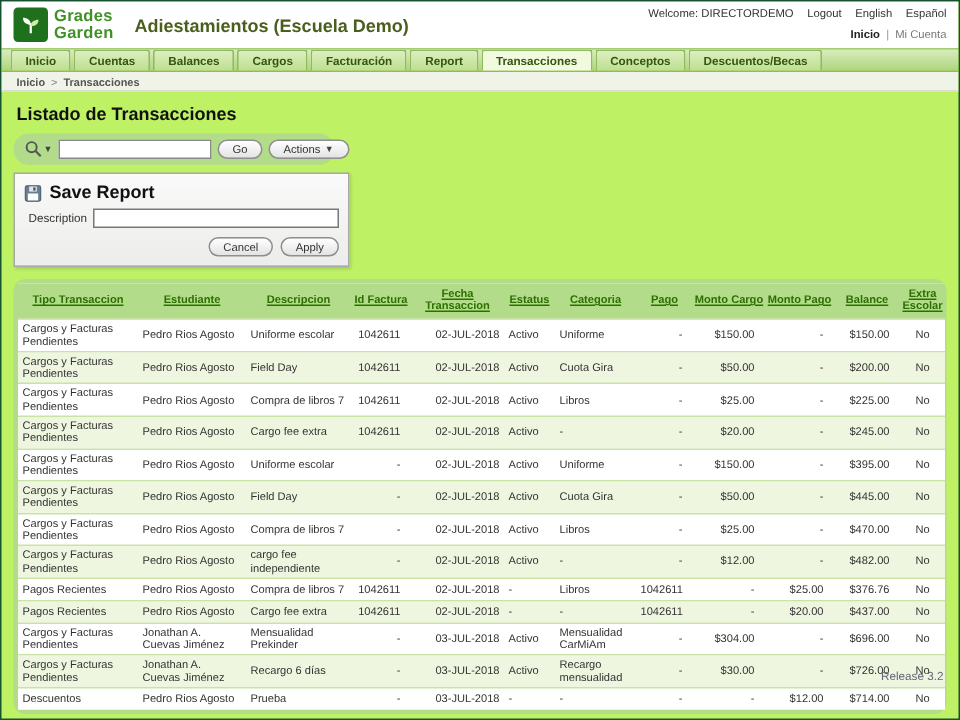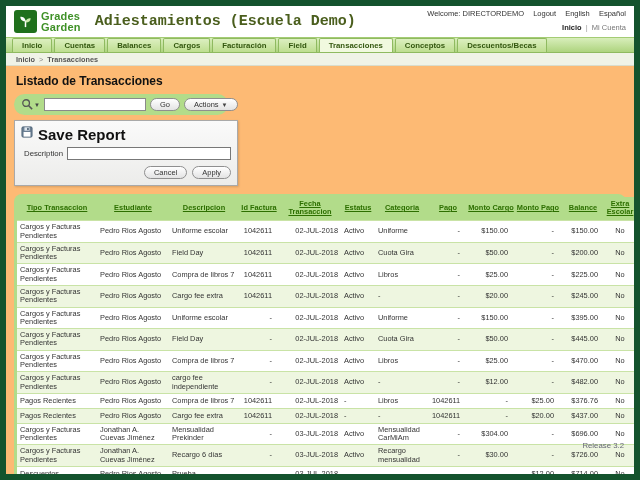--- a/index.html
+++ b/index.html
@@ -1,28 +1,28 @@
 <!DOCTYPE html>
 <html><head>
 <meta charset="utf-8">
 <style>
   * { margin:0; padding:0; box-sizing:border-box; }
   html,body { background:#e9e9e9; }
   body { font-family:"Liberation Sans", sans-serif; }
   .screen {
-    width:640px; height:480px; background:#fdba74; position:relative;
-    overflow:hidden; border:6px solid #14532d; margin:0 auto;
+    width:640px; height:480px; background:#bef264; position:relative;
+    overflow:hidden; border:1px solid #14532d; margin:0 auto;
   }
 
   
   .topbar { height:31px; background:#fff; display:flex; align-items:center; padding:0 8px; position:relative; }
   .logo { display:flex; align-items:center; gap:4px; }
   .logo-icon { width:23px; height:23px; background:#1f701c; border-radius:3px; display:flex; align-items:center; justify-content:center; }
   .logo-text { color:#3f9127; font-weight:bold; font-size:11px; line-height:0.92; letter-spacing:0.2px; }
-  .app-title { color:#4a5e1d; font-weight:bold; font-size:15px; margin-left:14px;font-family:Liberation Mono, monospace; }
+  .app-title { color:#4a5e1d; font-weight:bold; font-size:12px; margin-left:14px; }
   .top-right { position:absolute; right:8px; top:3px; text-align:right; }
   .top-links { font-size:7.5px; color:#333;margin-left:31px; }
   .top-links a { color:#333; text-decoration:none; margin-left:7px; cursor:pointer; }
   .top-links .welcome { font-weight:normal; }
   .account-links { font-size:7.5px; color:#777; margin-top:5px; }
   .account-links .inicio { color:#222; font-weight:bold; cursor:pointer; }
   .account-links .sep { color:#999; margin:0 2px; }
   .account-links .cuenta { color:#777; cursor:pointer; }
 
   
@@ -41,21 +41,21 @@
 
   
   .search-pill { width:214px; background:#b2dc8a; border-radius:13px; padding:4px 7px; display:flex; align-items:center; gap:4px; }
   .search-icon-wrap { display:flex; align-items:center; cursor:pointer; }
   .chev { font-size:6px; color:#444; line-height:1; }
   .search-input { width:102px; height:13px; font-size:8px; border:1px solid #8a8a8a; padding:0 2px; background:#fff; }
   .btn-oval { background:linear-gradient(#ffffff,#e3e3e3); border:1px solid #8f8f8f; border-radius:9px; font-size:7.5px; color:#333; padding:1px 9px; cursor:pointer; font-family:"Liberation Sans",sans-serif; display:flex; align-items:center; gap:3px; }
 
   
   .save-panel { width:224px; margin-top:5px; border:1px solid #a9a9a9; background:linear-gradient(#fafafa,#ececea); box-shadow:1px 1px 2px rgba(0,0,0,0.15); padding:5px 6px 6px; }
-  .save-header { display:flex; align-items:flex-start; gap:5px; font-size:15px; font-weight:bold; color:#111; }
+  .save-header { display:flex; align-items:flex-end; gap:5px; font-size:12px; font-weight:bold; color:#111; }
   .field-row { display:flex; align-items:center; margin-top:4px; }
   .field-label { font-size:7.8px; color:#333; width:46px; text-align:right; padding-right:4px; }
   .field-input { height:13px; border:1px solid #777; font-size:8px; padding:0 2px; background:#fff; }
   .name-input { width:128px; }
   .desc-input { width:164px; }
   .save-buttons { display:flex; justify-content:flex-end; gap:5px; margin-top:6px; }
 
   
   .report-container { margin-top:8px; background:#b2dc8a; border-radius:8px; padding:3px; }
   table.report { width:100%; border-collapse:collapse; background:#fff; table-layout:fixed; }
@@ -105,21 +105,21 @@
       </div>
     </div>
   </div>
 
   <div class="tabs">
     <div class="tab">Inicio</div>
     <div class="tab">Cuentas</div>
     <div class="tab">Balances</div>
     <div class="tab">Cargos</div>
     <div class="tab">Facturación</div>
-    <div class="tab">Field</div>
+    <div class="tab">Report</div>
     <div class="tab active">Transacciones</div>
     <div class="tab">Conceptos</div>
     <div class="tab">Descuentos/Becas</div>
   </div>
 
   <div class="breadcrumb">
     <span class="bc-link">Inicio</span>
     <span class="bc-sep">&gt;</span>
     <span>Transacciones</span>
   </div>

